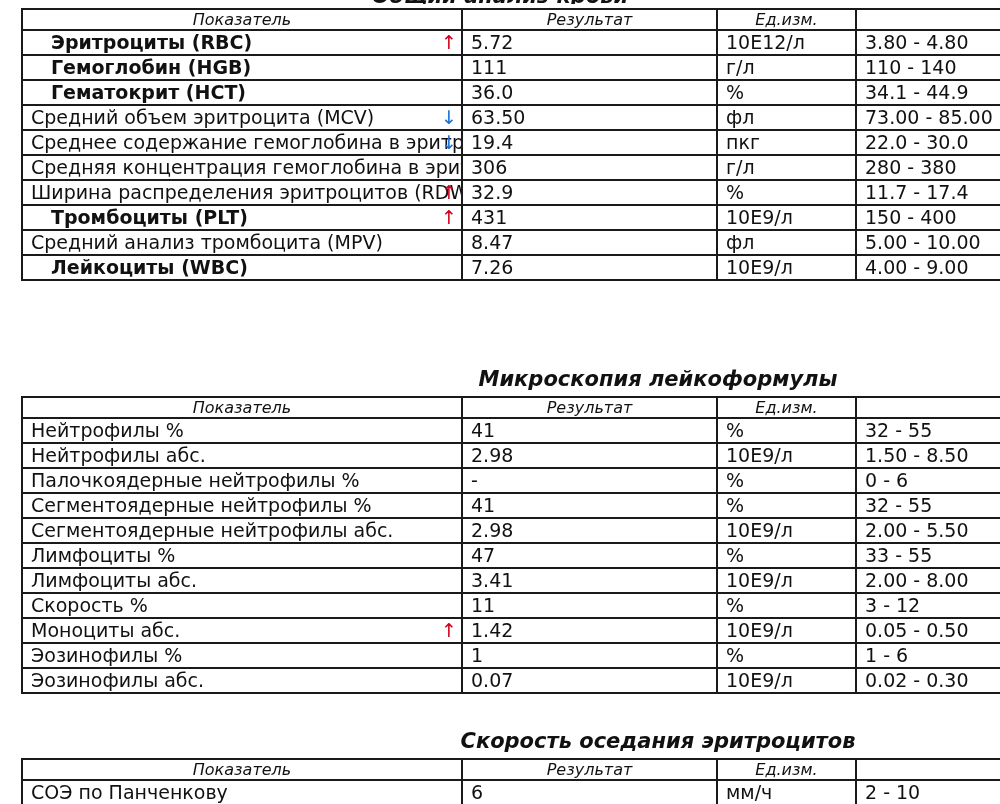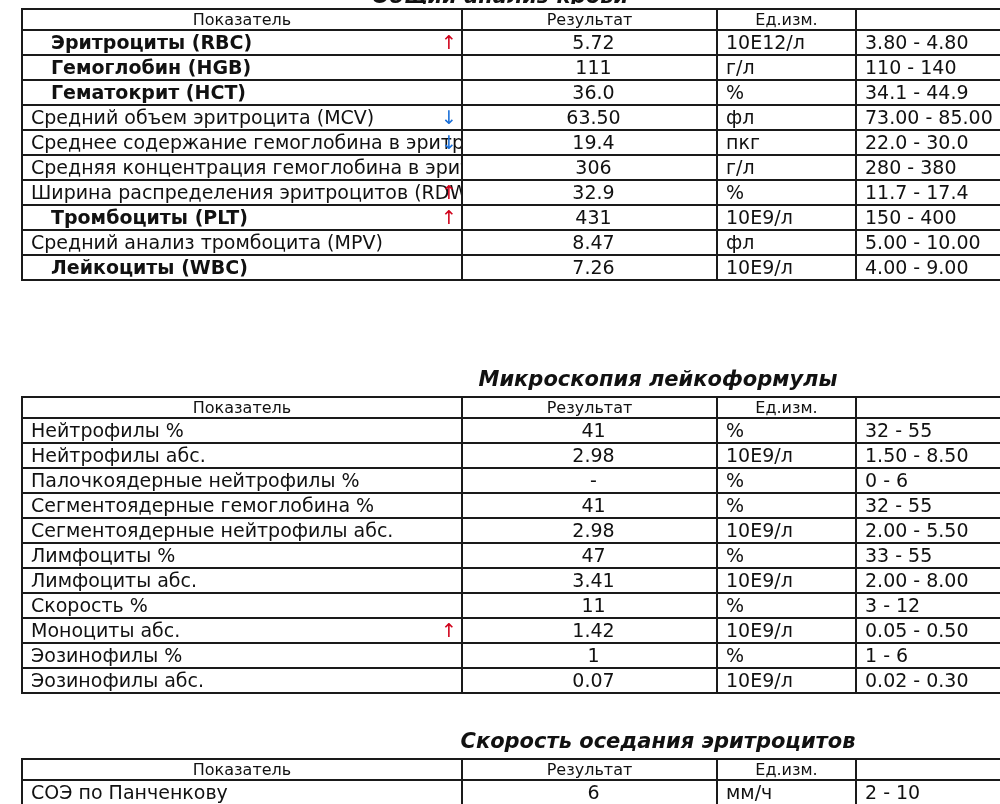--- a/index.html
+++ b/index.html
@@ -19,26 +19,26 @@
     table.lab td, table.lab th {
       border: 2px solid #1a1a1a; padding: 0 0 0 8px; font-size: 19px;
       line-height: 23px; vertical-align: top; font-weight: normal;
       overflow: hidden; white-space: nowrap;
     }
     table.lab col.c1 { width: 440px; }
     table.lab col.c2 { width: 255px; }
     table.lab col.c3 { width: 139px; }
     table.lab col.c4 { width: 166px; }
     table.lab th {
-      font-size: 16px; line-height: 19px; text-align: center; padding: 0;
+      font-style: italic; font-size: 16px; line-height: 19px; text-align: center; padding: 0;
     }
     table.lab th.range-h { text-align: left; }
     td.name { position: relative; padding-right: 22px; white-space: normal; }
     td.name.bold { font-weight: bold; padding-left: 28px; }
-    td.res { text-align: center; padding: 0; }
+    td.res { padding: 0; }
     td.unit { text-align: left; padding: 0; }
     td.range { padding-left: 10px; }
     .flag {
       position: absolute; right: 4px; top: 0; font-size: 19px; line-height: 23px; font-weight: normal;
     }
     .flag.up { color: #d0021b; }
     .flag.down { color: #1a6fd8; }
     .section-title {
       position: absolute; left: 0; width: 1316px; text-align: center;
       font-weight: bold; font-style: italic; font-size: 21px; line-height: 24px; color: #111;
@@ -158,21 +158,21 @@
         <td class="unit">10E9/л</td>
         <td class="range">1.50 - 8.50</td>
       </tr>
       <tr>
         <td class="name"><span>Палочкоядерные нейтрофилы %</span></td>
         <td class="res">-</td>
         <td class="unit">%</td>
         <td class="range">0 - 6</td>
       </tr>
       <tr>
-        <td class="name"><span>Сегментоядерные гемоглобина %</span></td>
+        <td class="name"><span>Сегментоядерные нейтрофилы %</span></td>
         <td class="res">41</td>
         <td class="unit">%</td>
         <td class="range">32 - 55</td>
       </tr>
       <tr>
         <td class="name"><span>Сегментоядерные нейтрофилы абс.</span></td>
         <td class="res">2.98</td>
         <td class="unit">10E9/л</td>
         <td class="range">2.00 - 5.50</td>
       </tr>

